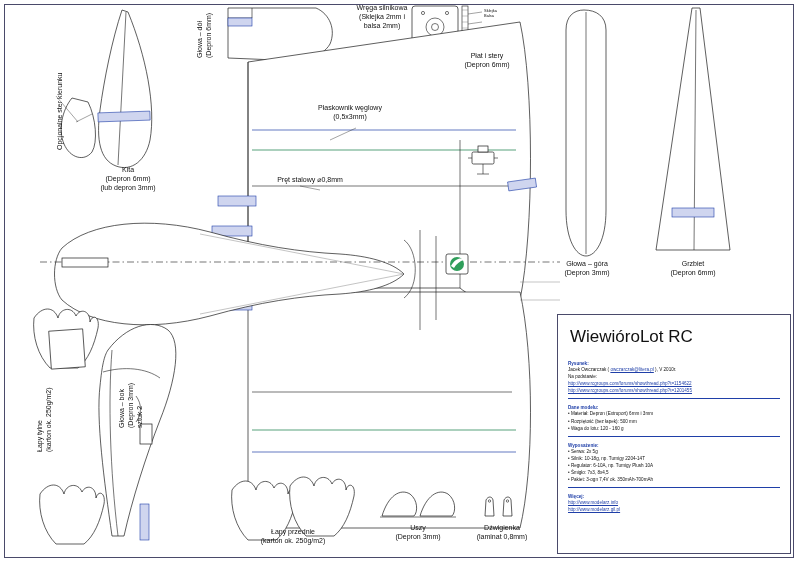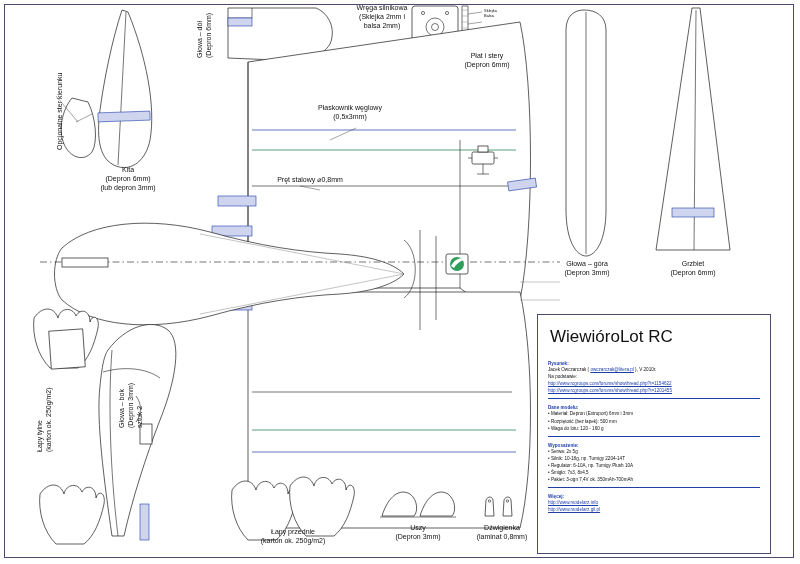--- a/index.html
+++ b/index.html
@@ -11,21 +11,21 @@
   .rot{transform-origin:0 0;}
   svg{position:absolute;left:0;top:0;width:800px;height:564px;overflow:visible;}
   .ln2{fill:none;stroke:#1a1a1a;stroke-width:0.6;}
   .fillw{fill:#ffffff;stroke:#1a1a1a;stroke-width:0.7;}
   .blue{fill:none;stroke:#1f3fa8;stroke-width:0.7;}
   .bluefill{fill:#cfd5ef;stroke:#1f3fa8;stroke-width:0.6;}
   .green{fill:none;stroke:#0f7a43;stroke-width:0.7;}
   .dash{fill:none;stroke:#1a1a1a;stroke-width:0.6;stroke-dasharray:7 3 1.5 3;}
   .thin{fill:none;stroke:#6a6a6a;stroke-width:0.4;}
   .lead{fill:none;stroke:#1a1a1a;stroke-width:0.4;}
-  #panel{position:absolute;left:537px;top:314px;width:234px;height:240px;border:1px solid #4a4a6a;box-sizing:border-box;background:#fff;}
+  #panel{position:absolute;left:557px;top:314px;width:234px;height:240px;border:1px solid #4a4a6a;box-sizing:border-box;background:#fff;}
   #panel .ttl{font-size:17px;padding:12px 0 0 12px;color:#111;}
   #panel .body{padding:8px 10px 0 10px;}
   #panel .sec{font-size:4.6px;color:#1f3fa8;font-weight:bold;margin-top:6px;}
   #panel .row{font-size:4.6px;color:#111;line-height:1.55;}
   #panel .row a,#panel .lnk{color:#1f3fa8;text-decoration:underline;}
   #panel hr{border:none;border-top:1px solid #1f3fa8;margin:4px 0;}
 </style>
 </head>
 <body>
 

